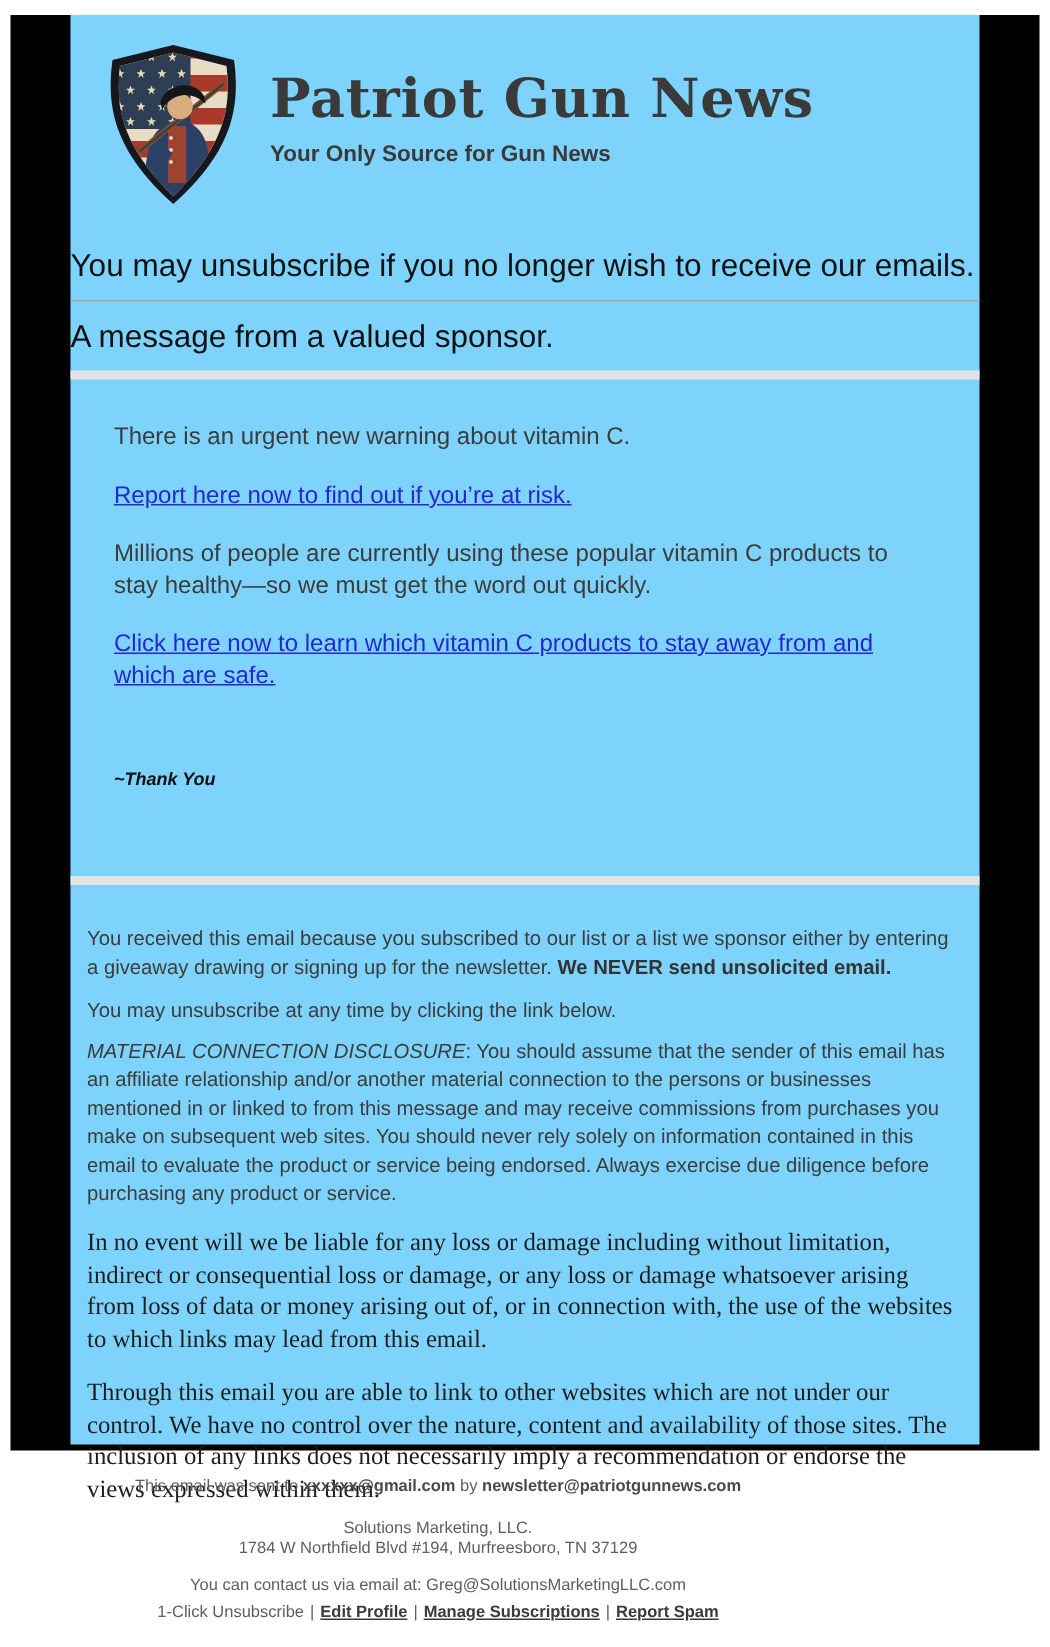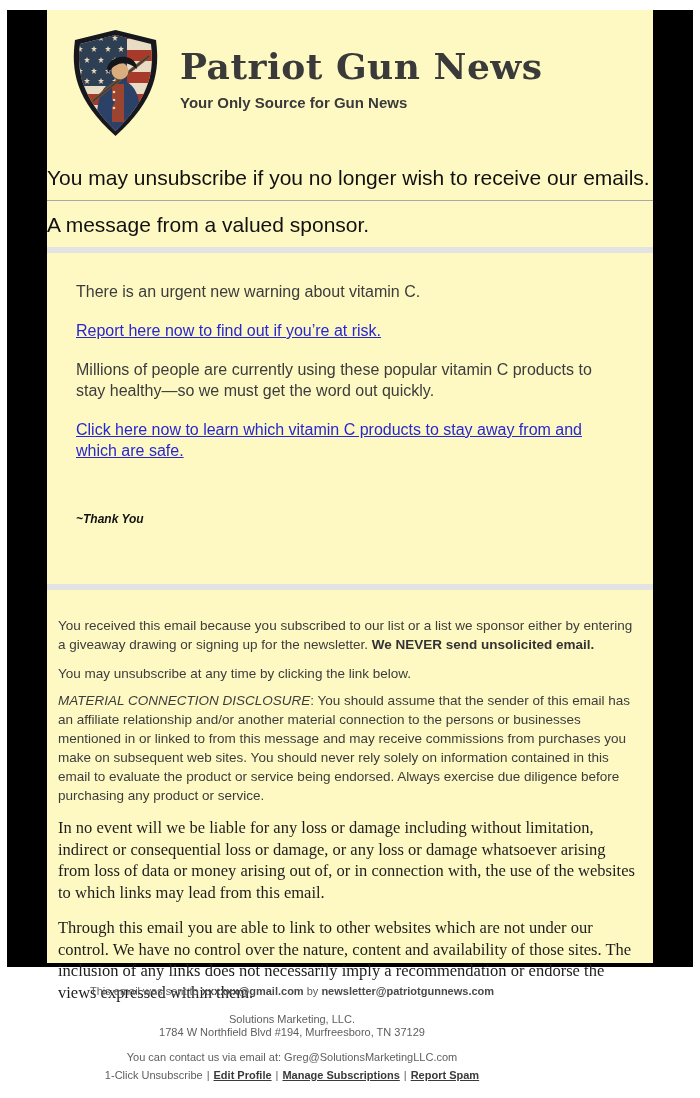--- a/index.html
+++ b/index.html
@@ -2,21 +2,21 @@
 <html><head>
 <meta charset="utf-8">
 <style>
   html, body { margin:0; padding:0; background:#ffffff; }
   body { width:700px; height:1098px; position:relative; overflow:hidden;
          font-family:"Liberation Sans", sans-serif; }
 
   .wrapper { position:absolute; left:7px; top:10px; width:686px; height:957px;
              background:#000000; }
   .content { position:absolute; left:40px; top:0; width:606px; height:953px;
-             background:#fef9c3; }
+             background:#7dd3fc; }
 
   
   .hdr { display:flex; align-items:flex-start; margin-top:18px; padding-left:16px; }
   .logo { width:105px; height:110px; flex:0 0 auto; }
   .hdr-text { margin-left:12px; padding-top:20px; }
   .title { font-family:"DejaVu Serif", serif; font-weight:bold; font-size:36px;
            line-height:1.05; color:#3a3a3a; letter-spacing:0.5px; }
   .tagline { font-family:"Liberation Sans", sans-serif; font-weight:bold;
              font-size:15px; color:#3a3a3a; margin-top:8px; }
 

